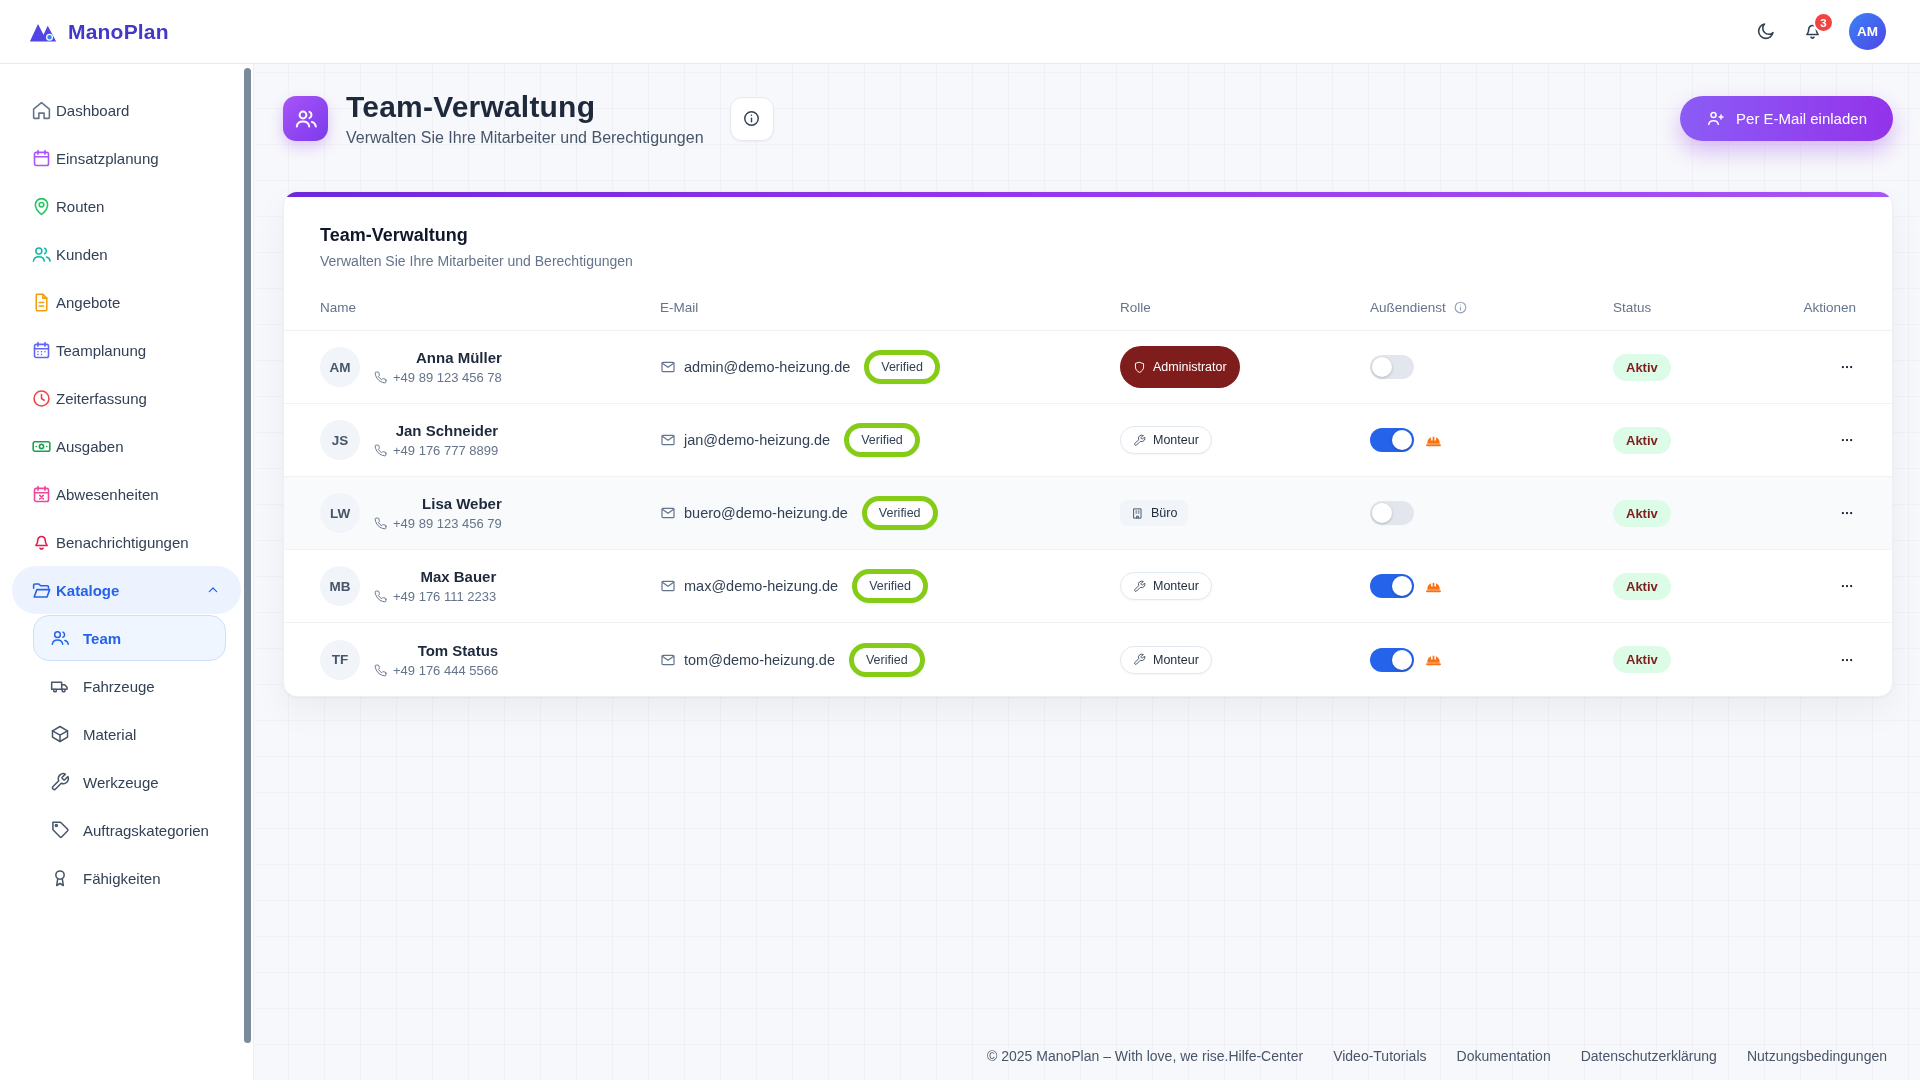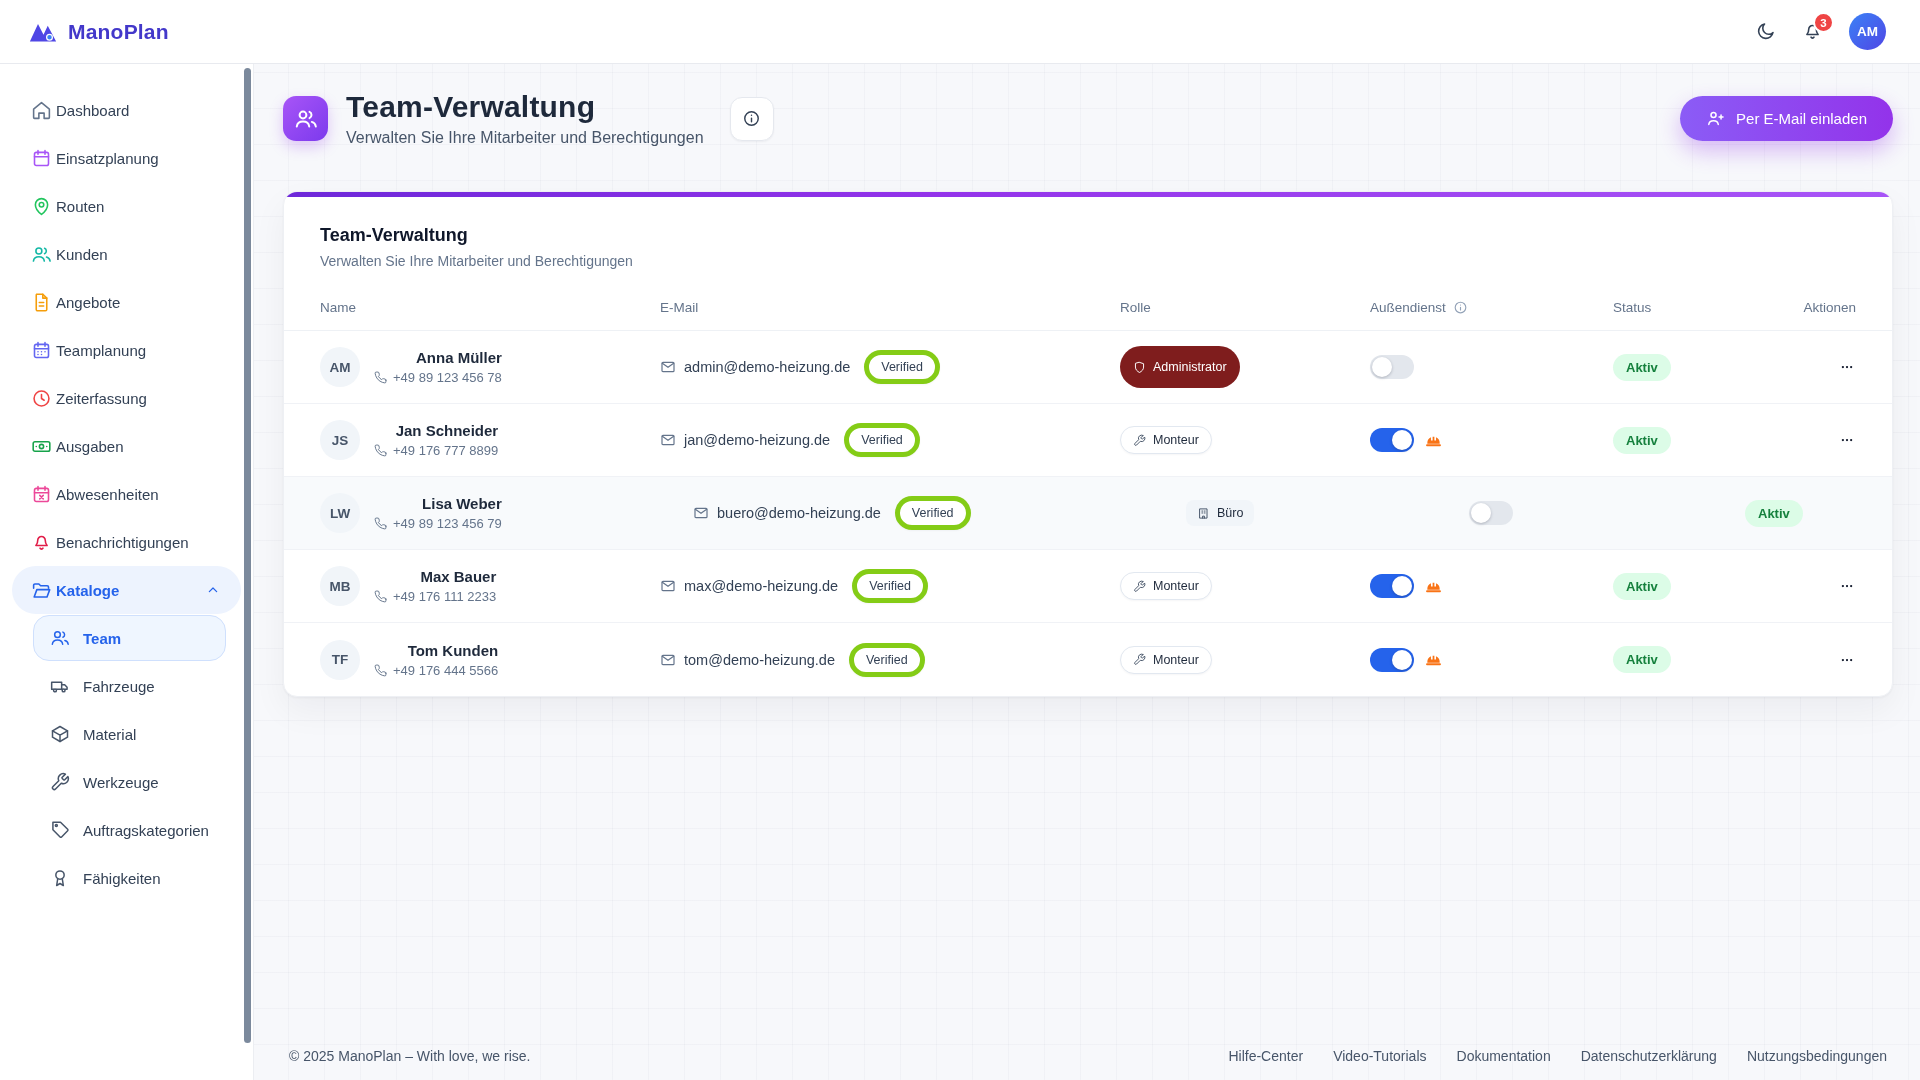--- a/index.html
+++ b/index.html
@@ -82,21 +82,21 @@
   .card-title { font-size:18px; font-weight:bold; color:#0f172a; }
   .card-sub { font-size:14px; color:#64748b; margin-top:7px; }
   .thead, .tr { display:grid; grid-template-columns:340px 460px 250px 243px 182px minmax(0,1fr);
     align-items:center; padding:0 36px; }
   .thead { height:46px; margin-top:12px; border-bottom:1px solid #eef1f5; }
   .th { font-size:13.5px; color:#64748b; font-weight:500; display:flex; align-items:center; gap:7px; }
   .th.right { justify-content:flex-end; }
   .th .ic { width:15px; height:15px; color:#94a3b8; }
   .tr { height:73px; border-bottom:1px solid #f0f2f6; }
   .tr:last-child { border-bottom:none; }
-  .tr.striped { background:#f8fafc;gap:33px; }
+  .tr.striped { background:#f8fafc; }
   .td { display:flex; align-items:center; min-width:0; }
   .td-name { gap:14px; }
   .avatar-sm { width:40px; height:40px; border-radius:50%; background:#f1f5f9; color:#475569; font-size:13.5px;
     font-weight:bold; display:flex; align-items:center; justify-content:center; flex:none; }
   .nm { display:flex; flex-direction:column; gap:4px;text-align:right; }
   .nm-name { font-size:15px; font-weight:bold; color:#1e293b; }
   .nm-phone { font-size:13px; color:#64748b; display:flex; align-items:center; gap:6px; }
   .nm-phone .ic { width:13px; height:13px; }
   .td-mail { gap:8px; }
   .td-mail .mail-ic { color:#64748b; display:flex; }
@@ -105,34 +105,34 @@
   .pill { display:inline-flex; align-items:center; gap:7px; border-radius:999px; font-size:12.5px; font-weight:500; white-space:nowrap; }
   .pill .ic { width:13px; height:13px; }
   .pill-verified { background:#fff; border:5px solid #84cc16; color:#334155; padding:5px 12px; margin-left:6px;
     box-shadow:0 1px 2px rgba(15,23,42,.04); }
   .role-admin { background:#7f1d1d; color:#fff; padding:14px 13px; }
   .role-monteur { background:#fff; border:1px solid #e2e8f0; color:#1e293b; padding:6px 12px;
     box-shadow:0 1px 2px rgba(15,23,42,.04); }
   .role-monteur .ic { color:#475569; }
   .role-buero { background:#f1f5f9; color:#1e293b; padding:6px 11px; border-radius:8px; }
   .role-buero .ic { color:#475569; }
-  .pill-status { background:#dcfce7; color:#15803d; padding:6px 13px; font-size:13px; font-weight:bold; }
+  .pill-status { background:#dcfce7; color:#7f1d1d; padding:6px 13px; font-size:13px; font-weight:bold; }
   .toggle { width:44px; height:24px; border-radius:12px; border:none; background:#e3e7ed; position:relative; cursor:pointer; flex:none; }
   .toggle .knob { position:absolute; top:2px; left:2px; width:20px; height:20px; border-radius:50%;
     background:#fff; box-shadow:0 1px 3px rgba(15,23,42,.25); }
   .toggle.on { background:#2563eb; }
   .toggle.on .knob { left:22px; }
   .helmet { color:#f97316; margin-left:10px; display:flex; }
   .helmet .ic { width:19px; height:19px; }
   .td-actions { justify-content:flex-end; }
   .dots { background:none; border:none; color:#0f172a; cursor:pointer; display:flex; }
   .dots .ic { width:18px; height:18px; }
 
   
-  .footer { margin-top:auto; display:flex; align-items:center; justify-content:space-between;
+  .footer { margin-top:auto; display:flex; align-items:center; justify-content:flex-end;
     padding:0 6px 16px 6px; font-size:14px; color:#475569; flex:none; }
   .footer-links { display:flex; gap:30px; }
   .footer-links a { color:#475569; text-decoration:none; cursor:pointer; }
 </style>
 </head>
 <body>
 
 <header class="topbar">
   <div class="brand">
     <svg class="ic" viewBox="0 0 24 24">
@@ -555,21 +555,21 @@
                 <circle cx="12" cy="12" r="1.5" fill="currentColor" stroke="none"></circle>
                 <circle cx="17.5" cy="12" r="1.5" fill="currentColor" stroke="none"></circle>
               </svg>
             </button>
           </div>
         </div>
         <div class="tr">
           <div class="td td-name">
             <span class="avatar-sm">TF</span>
             <span class="nm">
-              <span class="nm-name">Tom Kunden</span>
+              <span class="nm-name">Tom Status</span>
               <span class="nm-phone"><svg class="ic" viewBox="0 0 24 24" fill="none" stroke="currentColor" stroke-width="1.8" stroke-linecap="round" stroke-linejoin="round">
                   <path d="M22 16.92v3a2 2 0 0 1-2.18 2 19.79 19.79 0 0 1-8.63-3.07 19.5 19.5 0 0 1-6-6A19.79 19.79 0 0 1 2.12 4.18 2 2 0 0 1 4.11 2h3a2 2 0 0 1 2 1.72c.13.96.36 1.9.7 2.81a2 2 0 0 1-.45 2.11L8.09 9.91a16 16 0 0 0 6 6l1.27-1.27a2 2 0 0 1 2.11-.45c.91.34 1.85.57 2.81.7A2 2 0 0 1 22 16.92z"></path>
                 </svg>+49 176 444 5566</span>
             </span>
           </div>
           <div class="td td-mail">
             <span class="mail-ic">
               <svg class="ic" viewBox="0 0 24 24" fill="none" stroke="currentColor" stroke-width="1.8" stroke-linecap="round" stroke-linejoin="round">
                 <rect x="3" y="5" width="18" height="14" rx="1.5"></rect>
                 <path d="M3.5 6.5 12 12.5l8.5-6"></path>

